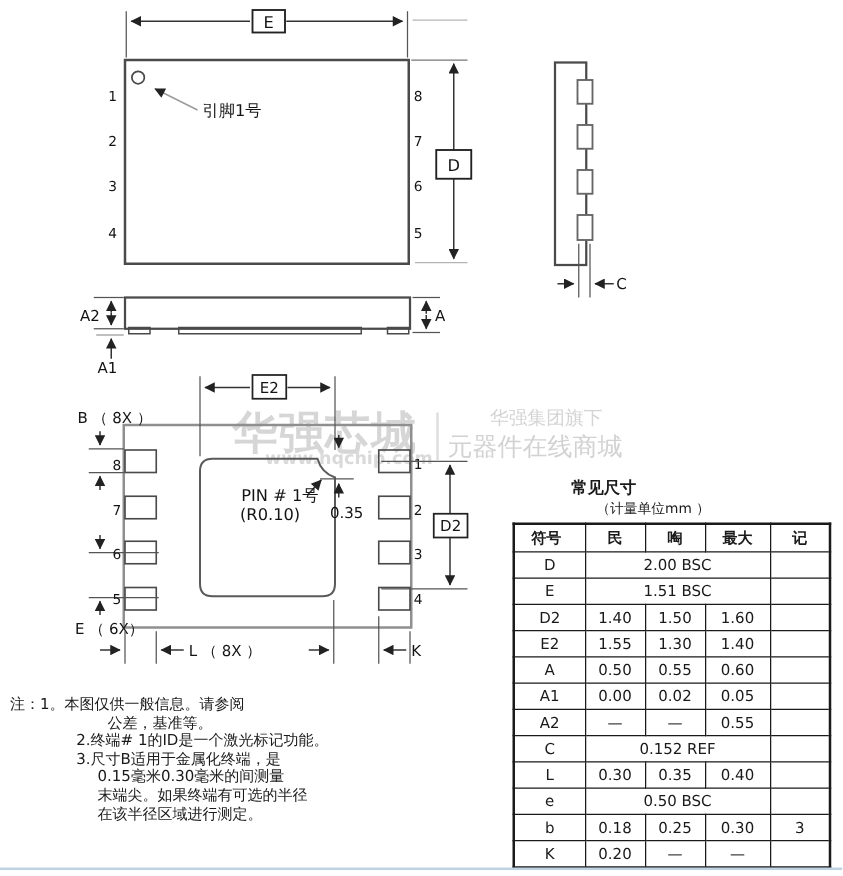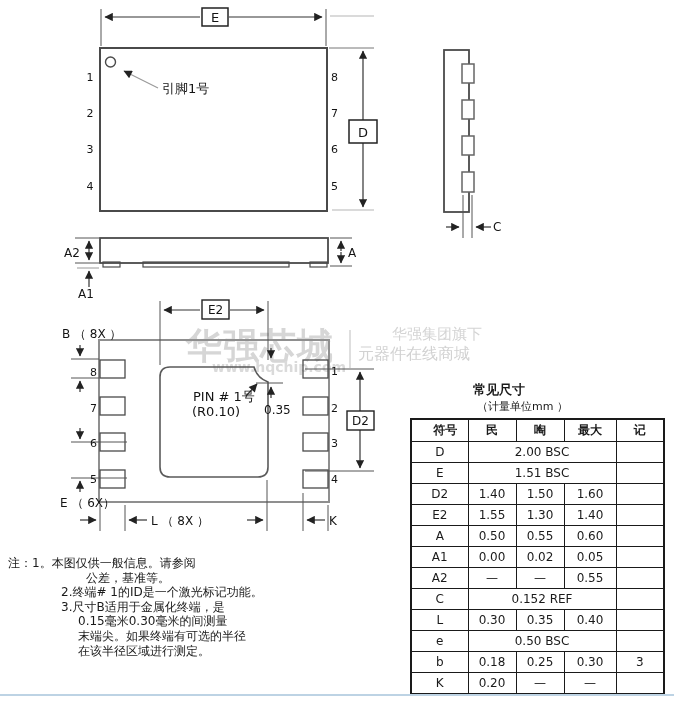--- a/index.html
+++ b/index.html
@@ -4,32 +4,32 @@
 <style>
   html,body{margin:0;padding:0;background:#fff;}
   #screen{position:relative;width:674px;height:701px;background:#fff;overflow:hidden;
           font-family:"DejaVu Sans","Liberation Sans",sans-serif;color:#1a1a1a;}
   .abs{position:absolute;}
   
   #wm-brand{left:186px;top:322px;font-size:36px;font-weight:bold;color:#d6d6d6;letter-spacing:1px;z-index:0;}
   #wm-url{left:212px;top:359px;font-size:14px;font-weight:bold;color:#dadada;z-index:0;}
   #wm-divider{left:349px;top:330px;width:2px;height:38px;background:#dedede;z-index:0;}
   #wm-line1{left:358px;top:325px;font-size:15px;color:#d4d4d4;z-index:0;margin-left:34px;}
-  #wm-line2{left:358px;top:344px;font-size:16px;color:#d2d2d2;z-index:0;}
+  #wm-line2{left:358px;top:344px;font-size:20px;color:#d2d2d2;z-index:0;}
   svg{position:absolute;left:0;top:0;z-index:1;}
   svg text{fill:#141414;}
   
-  #dim-title{left:473px;top:381px;font-size:13px;font-weight:bold;z-index:2;}
+  #dim-title{left:457px;top:381px;font-size:13px;font-weight:bold;z-index:2;}
   #dim-subtitle{left:477px;top:399px;font-size:11px;z-index:2;}
   #dim-table{left:410px;top:418px;z-index:2;border-collapse:collapse;table-layout:fixed;}
   #dim-table th,#dim-table td{border:1px solid #1a1a1a;font-size:12px;height:20px;padding:0 2px;
       text-align:center;vertical-align:middle;font-weight:normal;}
   #dim-table{border:2px solid #1a1a1a;}
   #dim-table th{font-weight:bold;height:21px;}
-  #dim-table th.lft{text-align:center;padding-left:13px;}
+  #dim-table th.lft{text-align:left;padding-left:13px;}
   
   #notes{left:8px;top:556px;font-size:12px;line-height:14.6px;z-index:2;white-space:nowrap;}
   .n0{padding-left:0;} .n1{padding-left:78px;} .n2{padding-left:53px;} .n3{padding-left:70px;}
   #bottom-line{left:0;top:694px;width:674px;height:2px;background:#bdd3e4;z-index:2;}
 </style>
 </head>
 <body>
 
 <div id="screen">
 

